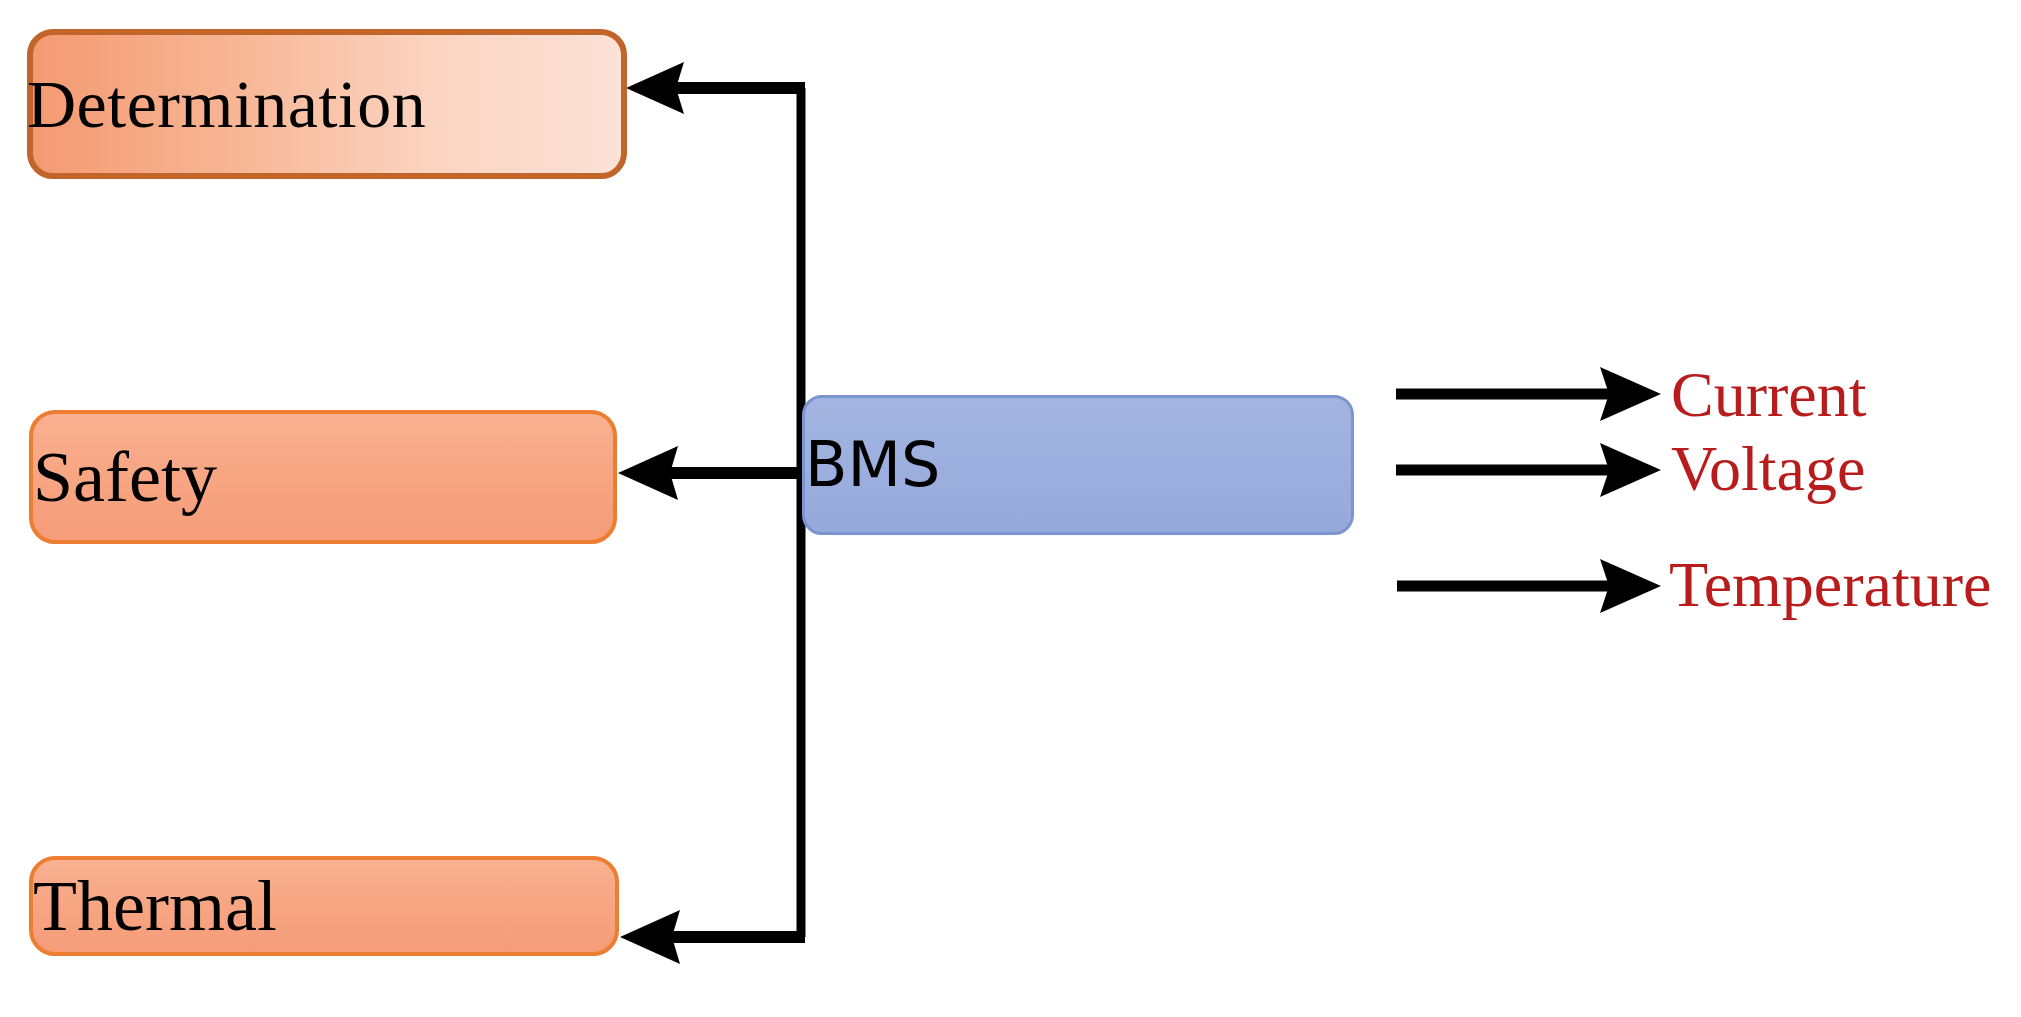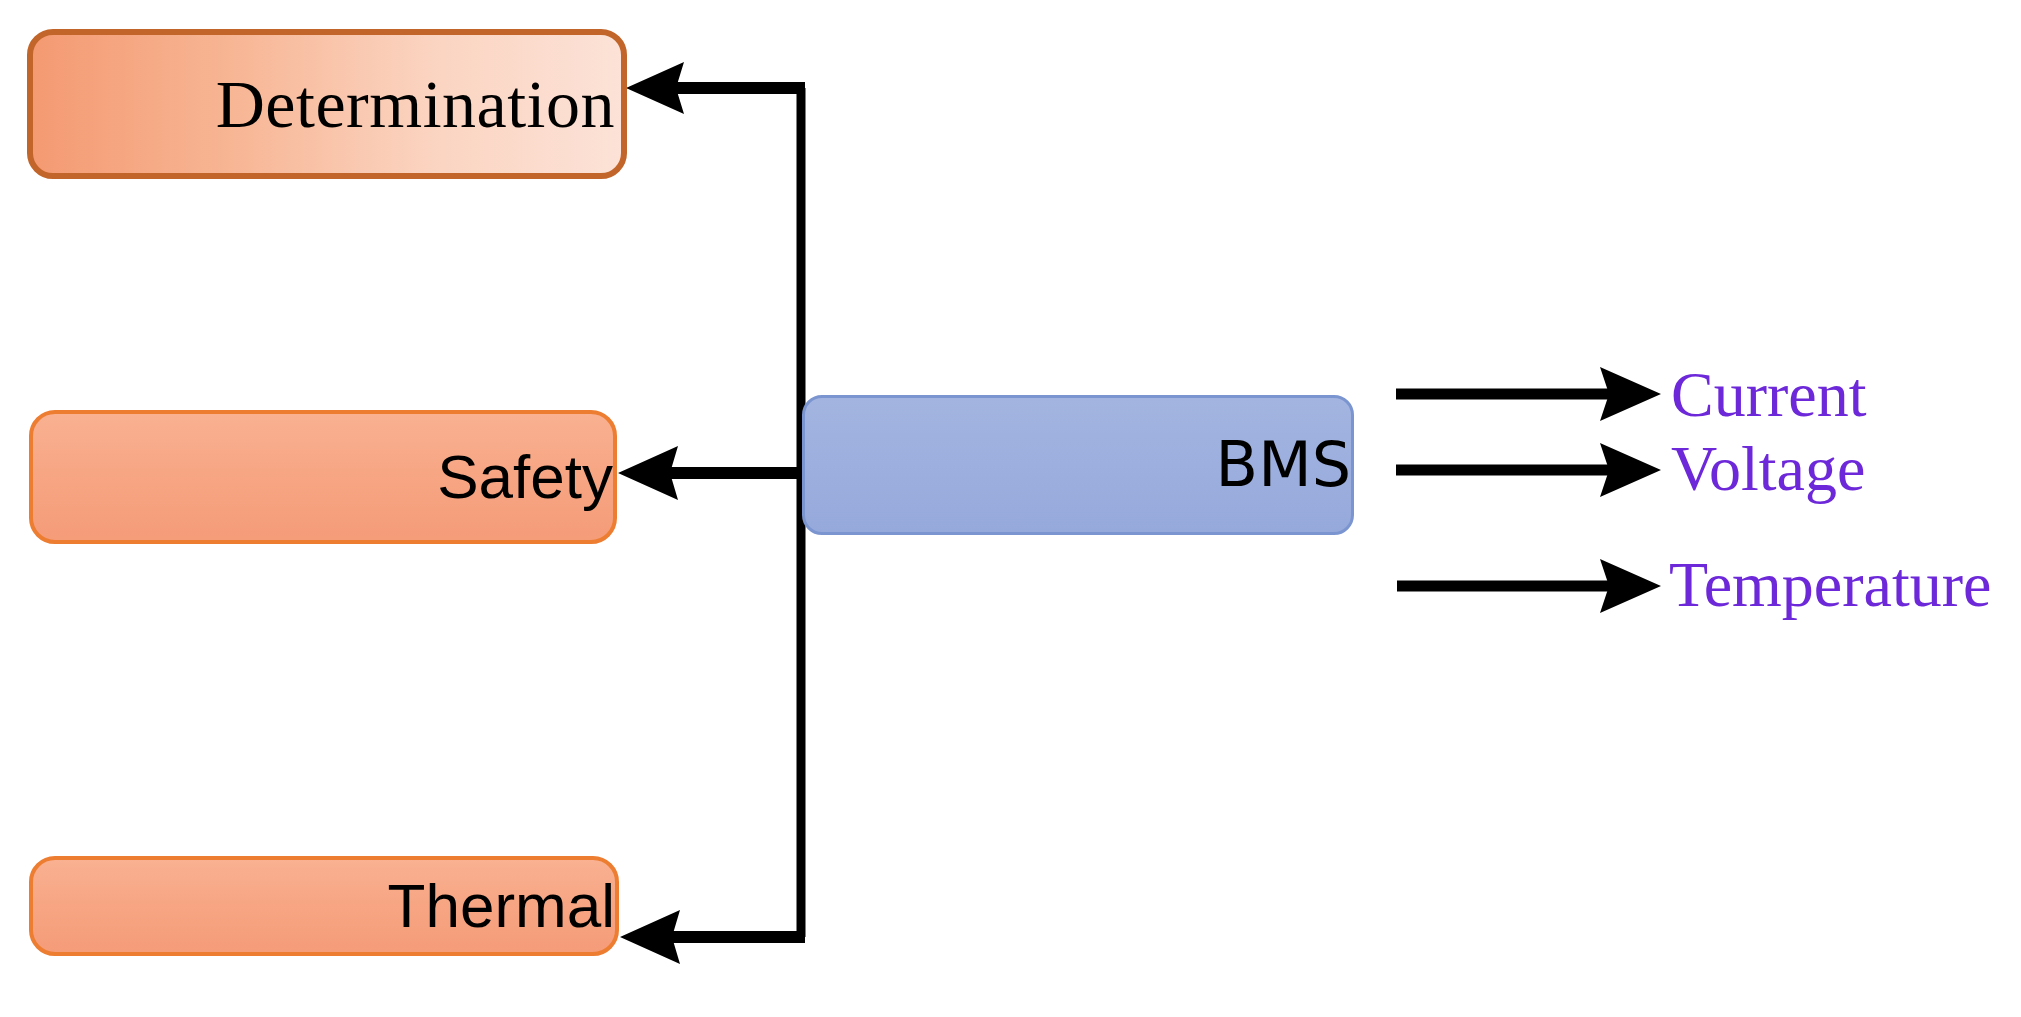--- a/index.html
+++ b/index.html
@@ -15,21 +15,21 @@
     overflow: hidden;
     font-family: "Liberation Sans", sans-serif;
   }
 
   
   .node {
     position: absolute;
     box-sizing: border-box;
     display: flex;
     align-items: center;
-    justify-content: flex-end;
+    justify-content: flex-start;
     border-radius: 22px;
   }
   .node-label {
     line-height: 1;
     color: #000000;
     white-space: nowrap;
   }
 
   
   #node-determination {
@@ -62,22 +62,22 @@
     height: 134px;
   }
   #node-thermal {
     left: 29px;
     top: 856px;
     width: 590px;
     height: 100px;
   }
   #node-safety .node-label,
   #node-thermal .node-label {
-    font-family: Liberation Sans, sans-serif;
-    font-size: 62px;
+    font-family: Liberation Serif, serif;
+    font-size: 72px;
     font-weight: 400;
   }
 
   
   #node-bms {
     left: 802px;
     top: 395px;
     width: 552px;
     height: 140px;
     background: linear-gradient(to bottom, #A3B4E0 0%, #9CAFDE 50%, #96A9DB 100%);
@@ -98,21 +98,21 @@
     width: 2021px;
     height: 1017px;
     pointer-events: none;
   }
 
   
   .out-label {
     position: absolute;
     font-family: "Liberation Serif", serif;
     font-size: 64px;
-    color: #6d28d9;
+    color: #b91c1c;
     white-space: nowrap;
     line-height: 1;
   }
   #label-current     { left: 1671px; top: 363px; }
   #label-voltage     { left: 1671px; top: 437px; }
   #label-temperature { left: 1669px; top: 553px; }
 </style>
 </head>
 <body>
 

